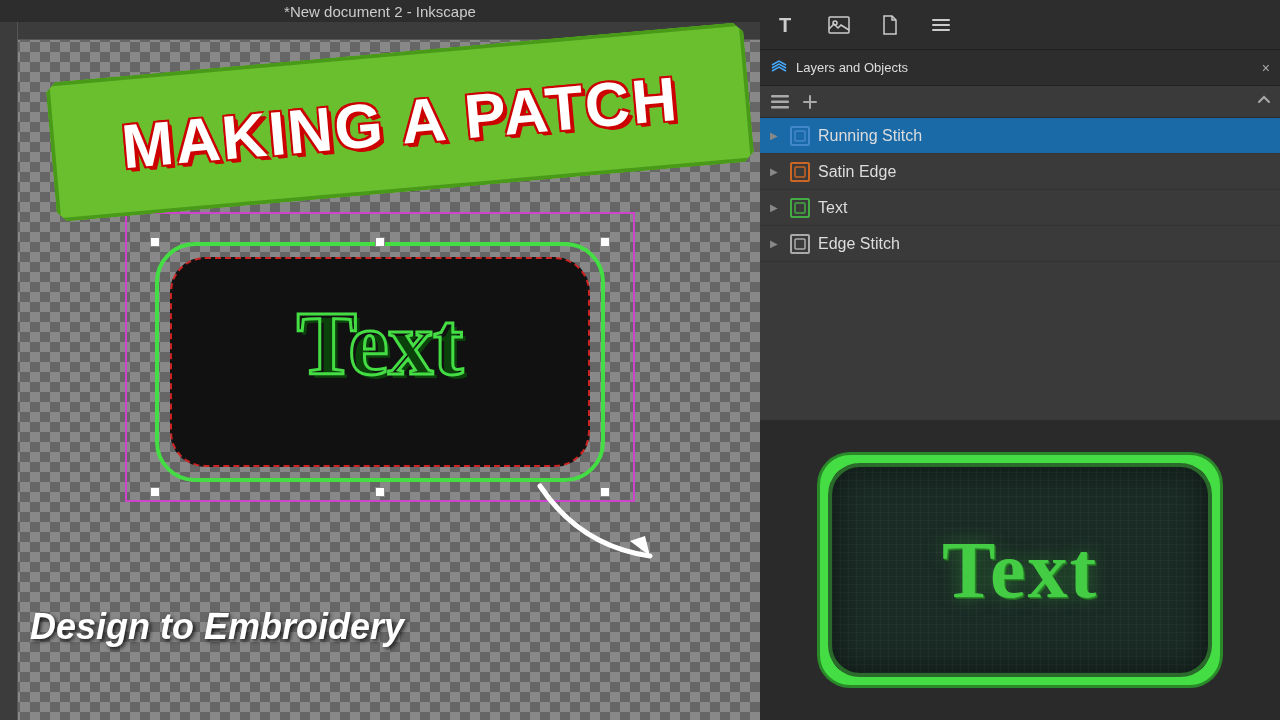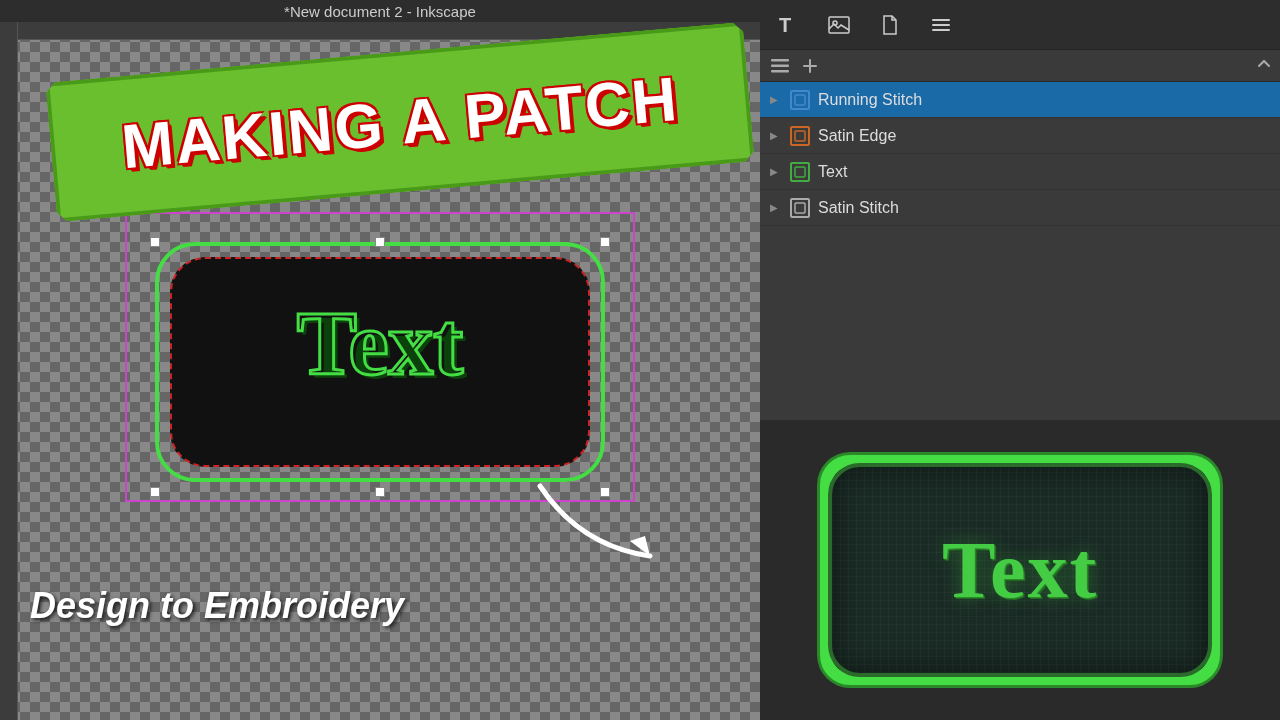--- a/index.html
+++ b/index.html
@@ -177,21 +177,21 @@
       width: 10px;
       height: 10px;
       background: white;
       border: 1px solid #888;
       z-index: 12;
     }
 
     
     .subtitle {
       position: absolute;
-      bottom: 93px;
+      bottom: 72px;
       left: 30px;
       font-size: 36px;
       font-style: italic;
       color: white;
       font-weight: bold;
       text-shadow: 2px 2px 4px rgba(0,0,0,0.8);
       z-index: 10;
     }
 
     
@@ -468,20 +468,30 @@
       <svg width="22" height="22" viewBox="0 0 22 22" fill="#ccc">
         <rect x="2" y="5" width="18" height="2" rx="1"></rect>
         <rect x="2" y="10" width="18" height="2" rx="1"></rect>
         <rect x="2" y="15" width="18" height="2" rx="1"></rect>
       </svg>
     </div>
   </div>
 
   <div class="layers-panel">
 
+    <div class="layers-header">
+
+      <svg class="layers-icon-svg" viewBox="0 0 18 18" fill="none">
+        <path d="M2 12 l7-4 7 4" stroke="#44aaff" stroke-width="1.5" fill="none"></path>
+        <path d="M2 9 l7-4 7 4" stroke="#44aaff" stroke-width="1.5" fill="none"></path>
+        <path d="M2 6 l7-4 7 4" stroke="#44aaff" stroke-width="1.5" fill="none"></path>
+      </svg>
+      <span class="layers-header-title">Layers and Objects</span>
+      <span class="layers-header-close">×</span>
+    </div>
 
     <div class="layers-subheader">
       <div class="layers-subheader-btn">
         <svg width="18" height="14" viewBox="0 0 18 14">
           <rect x="0" y="0" width="18" height="2.5" rx="1" fill="#aaa"></rect>
           <rect x="0" y="5.5" width="18" height="2.5" rx="1" fill="#aaa"></rect>
           <rect x="0" y="11" width="18" height="2.5" rx="1" fill="#aaa"></rect>
         </svg>
       </div>
       <div class="layers-subheader-btn">
@@ -527,21 +537,21 @@
       <span class="layer-label">Text</span>
     </div>
 
     <div class="layer-item">
       <span class="layer-chevron">▶</span>
       <div class="layer-icon layer-icon-fill">
         <svg width="12" height="12" viewBox="0 0 12 12">
           <rect x="1" y="1" width="10" height="10" rx="1" fill="none" stroke="#aaaaaa" stroke-width="1.5"></rect>
         </svg>
       </div>
-      <span class="layer-label">Satin Stitch</span>
+      <span class="layer-label">Edge Stitch</span>
     </div>
 
   </div>
 
   <div class="preview-area">
     <div class="embroidered-patch">
       <span class="embroidered-text">Text</span>
     </div>
   </div>
 

